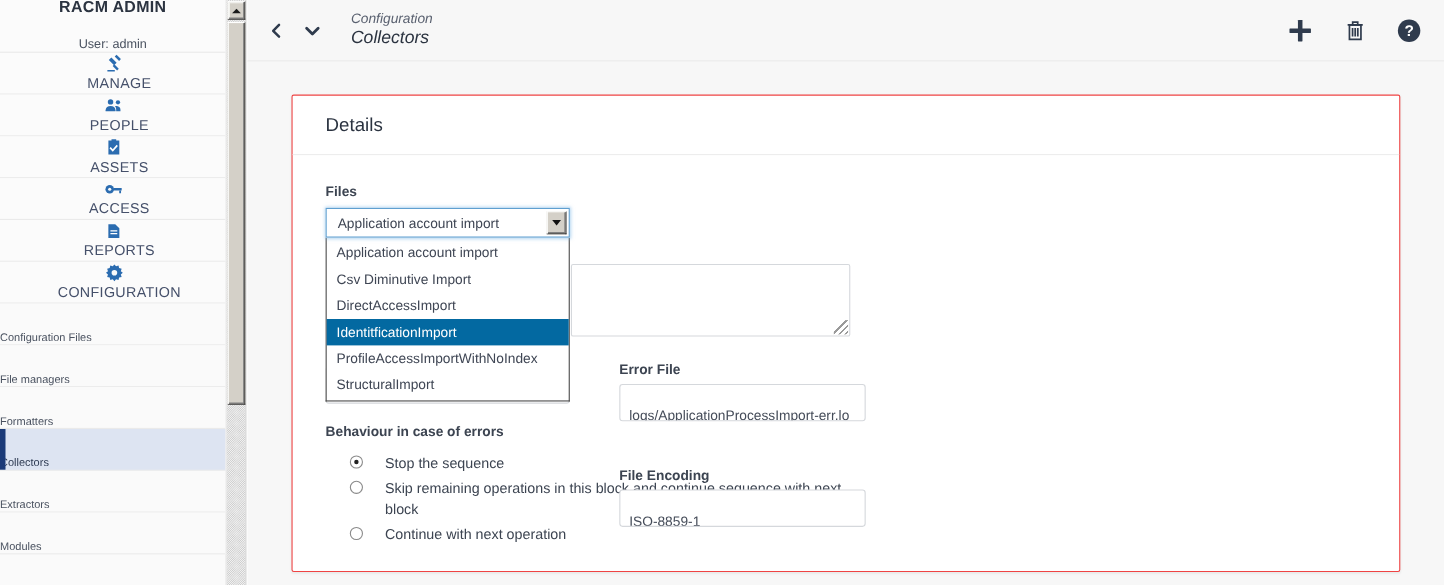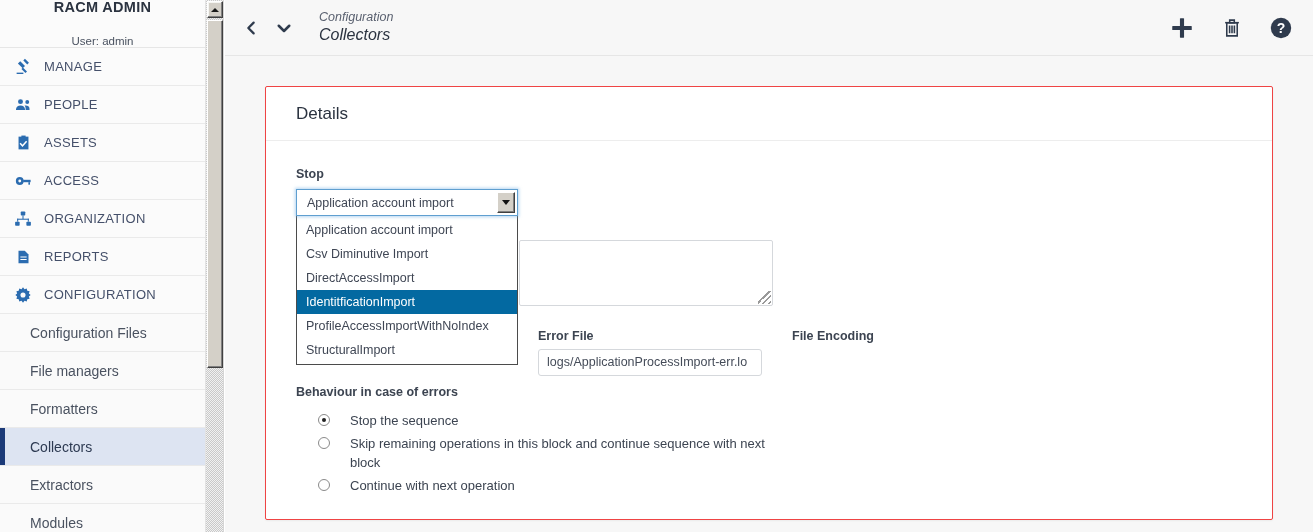--- a/index.html
+++ b/index.html
@@ -38,35 +38,35 @@
   .nav-item {
     height: 38px;
     display: flex; align-items: center;
     padding-left: 12px;
     border-bottom: 1px solid #eaeaea;
     font-size: 13px;
     color: #45506a;
     letter-spacing: .3px;
     background: #fbfbfb;
     cursor: pointer;
+    flex-direction: column;
   }
   .nav-item .ico {
     width: 22px; height: 20px; margin-right: 10px;
     display: flex; align-items: center; justify-content: center;
     flex: none;
   }
   .nav-item .ico svg { display: block; }
   .nav-label { white-space: nowrap; }
 
   .sub-item {
     height: 38px;
-    display: flex; align-items: center;
-    padding-left: 30px;
+    display: flex; align-items: flex-end;
     border-bottom: 1px solid #eaeaea;
-    font-size: 14px;
+    font-size: 10px;
     color: #4a5260;
     background: #fafafa;
     cursor: pointer;
     position: relative;
   }
   .sub-item.active {
     background: #dde4f2;
     color: #2d3a52;
   }
   .sub-item.active:before {
@@ -170,21 +170,21 @@
     font-size: 12.5px; font-weight: bold; color: #3c4451;
     margin-bottom: 6px;
   }
   .txt-input {
     height: 27px;
     border: 1px solid #d5d8dc;
     border-radius: 3px;
     background: #fff;
     font-size: 12.5px;
     color: #454c59;
-    padding: 0 8px;
+    padding: 16px 8px;
     line-height: 25px;
     white-space: nowrap;
     overflow: hidden;
     font-family: "Liberation Sans", sans-serif;
   }
 
   
   .select-wrap {
     position: absolute; left: 30px; top: 48px;
     width: 222px; z-index: 30;
@@ -254,23 +254,23 @@
   .resize-grip {
     position: absolute; right: 1px; bottom: 1px;
     width: 13px; height: 13px;
     background:
       linear-gradient(135deg, transparent 0 42%, #9a9a9a 42% 50%, transparent 50% 64%),
       linear-gradient(135deg, transparent 0 64%, #9a9a9a 64% 72%, transparent 72% 86%),
       linear-gradient(135deg, transparent 0 86%, #9a9a9a 86% 94%, transparent 94%);
   }
 
   .row-fields {
-    position: absolute; left: 272px; top: 188px;
+    position: absolute; left: 297px; top: 188px;
     width: 740px;
-    display: flex; gap: 30px; z-index: 3;
+    display: flex; gap: 42px; z-index: 3; flex-direction: column;
   }
   .fld-error { width: 224px; }
   .fld-sep   { width: 224px; }
   .fld-enc   { width: 224px; }
 
   .behaviour {
     position: absolute; left: 30px; top: 244px; z-index: 2;
   }
   .behaviour-title {
     font-size: 12.5px; font-weight: bold; color: #3c4451;
@@ -354,34 +354,20 @@
         <svg width="19" height="18" viewBox="0 0 24 24" fill="#2b6cb0">
           <circle cx="7" cy="12" r="5.2"></circle>
           <circle cx="7" cy="12" r="1.9" fill="#fafafa"></circle>
           <path d="M11.5 10.4h10v3.2h-10z"></path>
           <path d="M18.5 13.6h2.2v3.3h-2.2z"></path>
         </svg>
       </span>
       <span class="nav-label">ACCESS</span>
     </div>
 
-    <div class="nav-item">
-      <span class="ico">
-        <svg width="18" height="18" viewBox="0 0 24 24" fill="#2b6cb0">
-          <rect x="9" y="2" width="6" height="5.2" rx="1"></rect>
-          <rect x="1.5" y="15.5" width="6" height="5.5" rx="1"></rect>
-          <rect x="16.5" y="15.5" width="6" height="5.5" rx="1"></rect>
-          <rect x="11.3" y="7.2" width="1.4" height="5"></rect>
-          <rect x="4.2" y="11.6" width="15.6" height="1.4"></rect>
-          <rect x="4.2" y="11.6" width="1.4" height="4"></rect>
-          <rect x="18.4" y="11.6" width="1.4" height="4"></rect>
-        </svg>
-      </span>
-      <span class="nav-label">ORGANIZATION</span>
-    </div>
 
     <div class="nav-item">
       <span class="ico">
         <svg width="15" height="18" viewBox="0 0 24 24" fill="#2b6cb0">
           <path d="M4 2h10l6 6v14H4z"></path>
           <path d="M7 11h10v1.8H7zM7 15h10v1.8H7z" fill="#fff"></path>
         </svg>
       </span>
       <span class="nav-label">REPORTS</span>
     </div>
@@ -466,21 +452,21 @@
 
   <div id="content">
     <div class="card">
 
       <div class="card-head">
         <span class="card-title">Details</span>
       </div>
 
       <div class="card-body">
 
-        <div class="field-label" style="position:absolute;left:30px;top:26px;">Stop</div>
+        <div class="field-label" style="position:absolute;left:30px;top:26px;">Files</div>
 
         <div class="textarea-box">
           <span class="resize-grip"></span>
         </div>
 
         <div class="under-input">
           <div class="txt-input"></div>
         </div>
 
         <div class="select-wrap">
@@ -500,20 +486,21 @@
           </div>
         </div>
 
         <div class="row-fields">
           <div class="fld-error">
             <div class="field-label">Error File</div>
             <div class="txt-input">logs/ApplicationProcessImport-err.lo</div>
           </div>
           <div class="fld-enc">
             <div class="field-label">File Encoding</div>
+            <div class="txt-input">ISO-8859-1</div>
           </div>
         </div>
 
         <div class="behaviour">
           <div class="behaviour-title">Behaviour in case of errors</div>
 
           <div class="radio-row on">
             <span class="radio-mark"></span>
             <span class="radio-text">Stop the sequence</span>
           </div>

